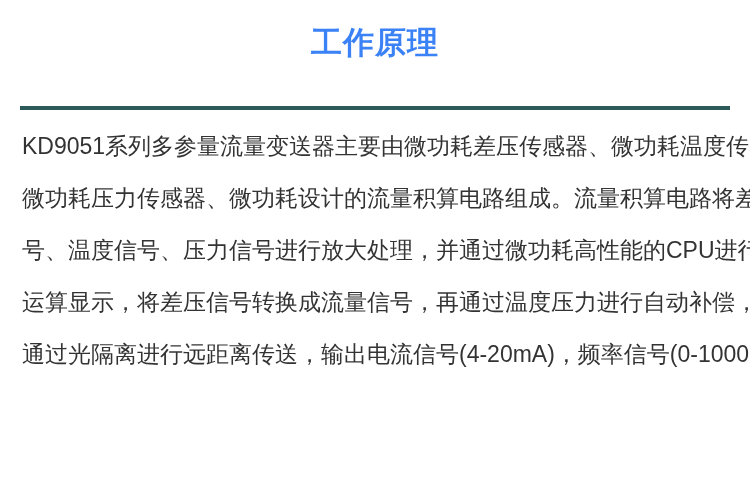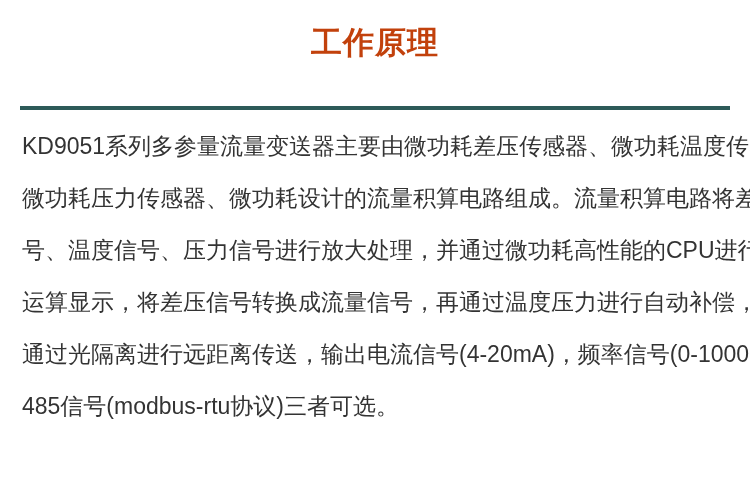--- a/index.html
+++ b/index.html
@@ -16,21 +16,21 @@
     font-family: "Liberation Sans", sans-serif;
   }
   .section-title {
     margin: 0;
     padding-top: 24px;
     text-align: center;
     font-size: 31px;
     line-height: 38px;
     font-weight: bold;
     letter-spacing: 1px;
-    color: #c2410c;
+    color: #3b82f6;
   }
   .divider {
     border: none;
     height: 4px;
     background: #2d5a58;
     margin: 44px 20px 0 20px;
   }
   .paragraph {
     margin: 10px 20px 0 22px;
     font-size: 23px;
@@ -54,15 +54,14 @@
   <h1 class="section-title">工作原理</h1>
 
   <hr class="divider">
 
   <div class="paragraph" id="paragraph">
       <div class="line">KD9051系列多参量流量变送器主要由微功耗差压传感器、微功耗温度传感器、</div>
       <div class="line">微功耗压力传感器、微功耗设计的流量积算电路组成。流量积算电路将差压信</div>
       <div class="line">号、温度信号、压力信号进行放大处理，并通过微功耗高性能的CPU进行处理</div>
       <div class="line">运算显示，将差压信号转换成流量信号，再通过温度压力进行自动补偿，然后</div>
       <div class="line">通过光隔离进行远距离传送，输出电流信号(4-20mA)，频率信号(0-1000Hz)，</div>
-      <div class="line last">485信号(modbus-rtu协议)三者可选。</div>
     </div>
 </div>
 
 </body></html>

